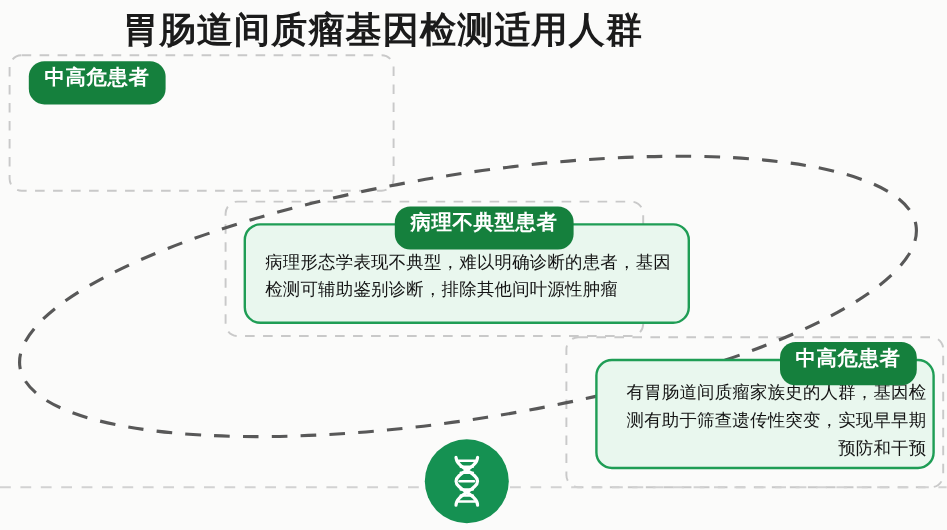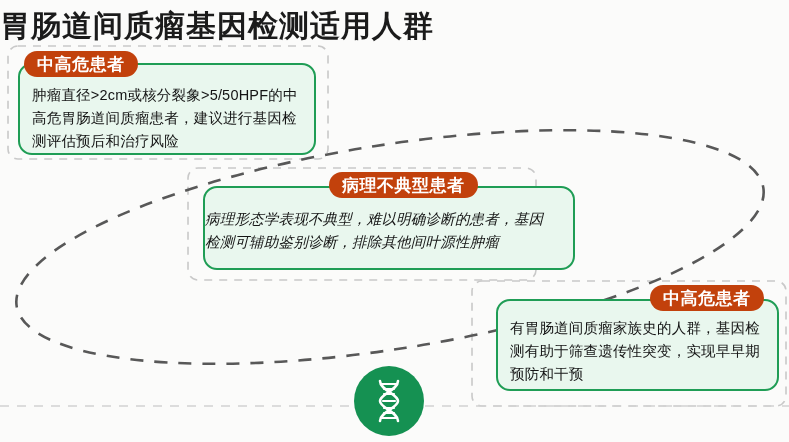--- a/index.html
+++ b/index.html
@@ -32,20 +32,21 @@
     z-index: 0;
     pointer-events: none;
   }
 
   
   .page-title {
     position: absolute;
     left: 0;
     top: 6px;
     width: 638px;
+    text-align: center;
     font-size: 30px;
     font-weight: bold;
     color: #1b1b1b;
     letter-spacing: 1px;
     z-index: 5;
     line-height: 40px;
   }
 
   
   .card {
@@ -58,26 +59,26 @@
   }
   .card-body {
     font-size: 14.5px;
     line-height: 23px;
     color: #141414;
     letter-spacing: 0.2px;
   }
 
   .badge {
     position: absolute;
-    background: #c2410c;
+    background: #15803d;
     color: #ffffff;
     font-size: 17px;
     font-weight: bold;
     border-radius: 13px;
-    padding: 3px 13px 2px 13px;
+    padding: 3px 13px 12px 13px;
     letter-spacing: 0.5px;
     white-space: nowrap;
     z-index: 6;
     line-height: 21px;
   }
 
   
   #card-1 {
     left: 18px;
     top: 63px;
@@ -97,36 +98,36 @@
 
   
   #card-2 {
     left: 203px;
     top: 186px;
     width: 372px;
     height: 84px;
   }
   #card-2 .card-body {
     position: absolute;
-    left: 0;
+    left: 16px;
     top: 20px;
     width: 350px;
-    font-style: italic;
   }
   #badge-2 {
     left: 329px;
     top: 172px;
   }
 
   
   #card-3 {
     left: 496px;
     top: 299px;
     width: 283px;
     height: 92px;
+    text-align: right;
   }
   #card-3 .card-body {
     position: absolute;
     left: 12px;
     top: 16px;
     width: 262px;
   }
   #badge-3 {
     left: 650px;
     top: 285px;
@@ -160,23 +161,20 @@
 
     <rect x="472" y="281" width="314" height="125" rx="10" ry="10" fill="none" stroke="#c9c9c9" stroke-width="1.6" stroke-dasharray="8 7"></rect>
 
     <line x1="0" y1="406" x2="789" y2="406" stroke="#d2d2d2" stroke-width="1.6" stroke-dasharray="9 8"></line>
 
     <ellipse cx="390" cy="247" rx="378" ry="102" fill="none" stroke="#585858" stroke-width="2.6" stroke-dasharray="13 11" transform="rotate(-9 390 247)"></ellipse>
   </svg>
 
   <div class="page-title">胃肠道间质瘤基因检测适用人群</div>
 
-  <div class="card" id="card-1">
-    <div class="card-body">肿瘤直径&gt;2cm或核分裂象&gt;5/50HPF的中高危胃肠道间质瘤患者，建议进行基因检测评估预后和治疗风险</div>
-  </div>
   <div class="badge" id="badge-1">中高危患者</div>
 
   <div class="card" id="card-2">
     <div class="card-body">病理形态学表现不典型，难以明确诊断的患者，基因检测可辅助鉴别诊断，排除其他间叶源性肿瘤</div>
   </div>
   <div class="badge" id="badge-2">病理不典型患者</div>
 
   <div class="card" id="card-3">
     <div class="card-body">有胃肠道间质瘤家族史的人群，基因检测有助于筛查遗传性突变，实现早早期预防和干预</div>
   </div>

